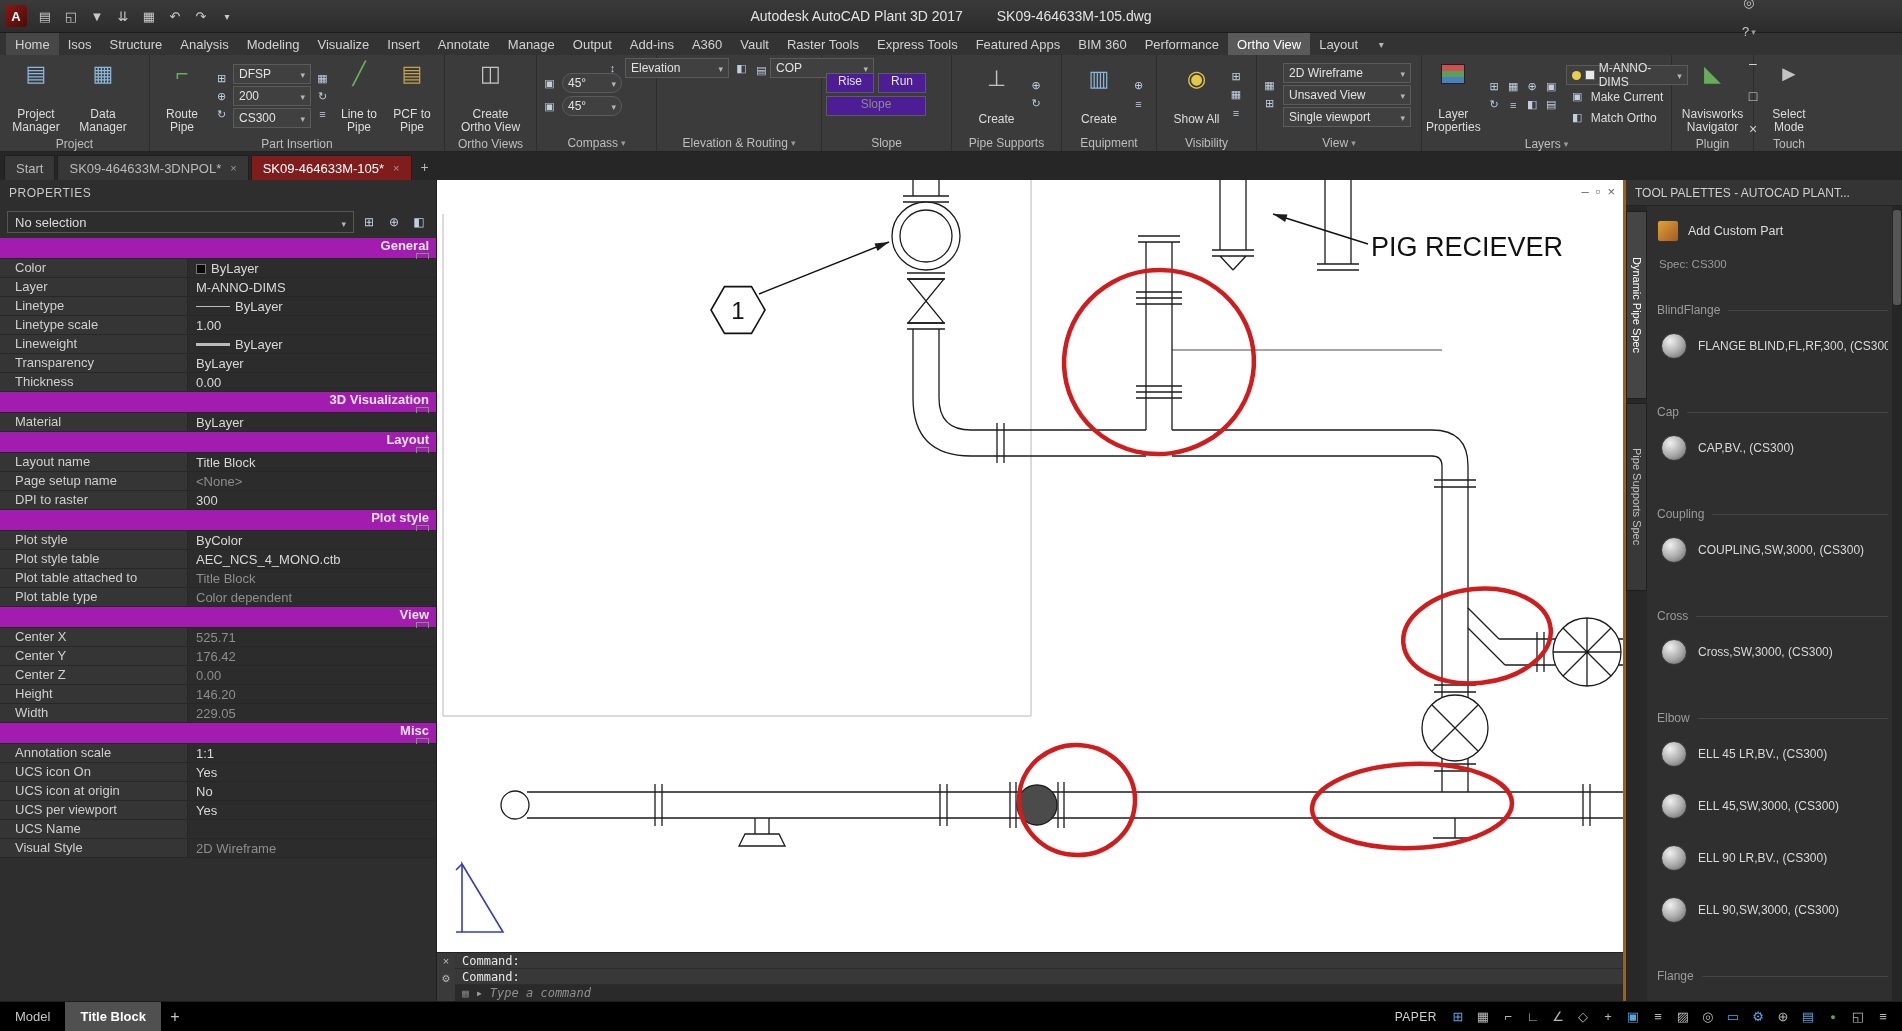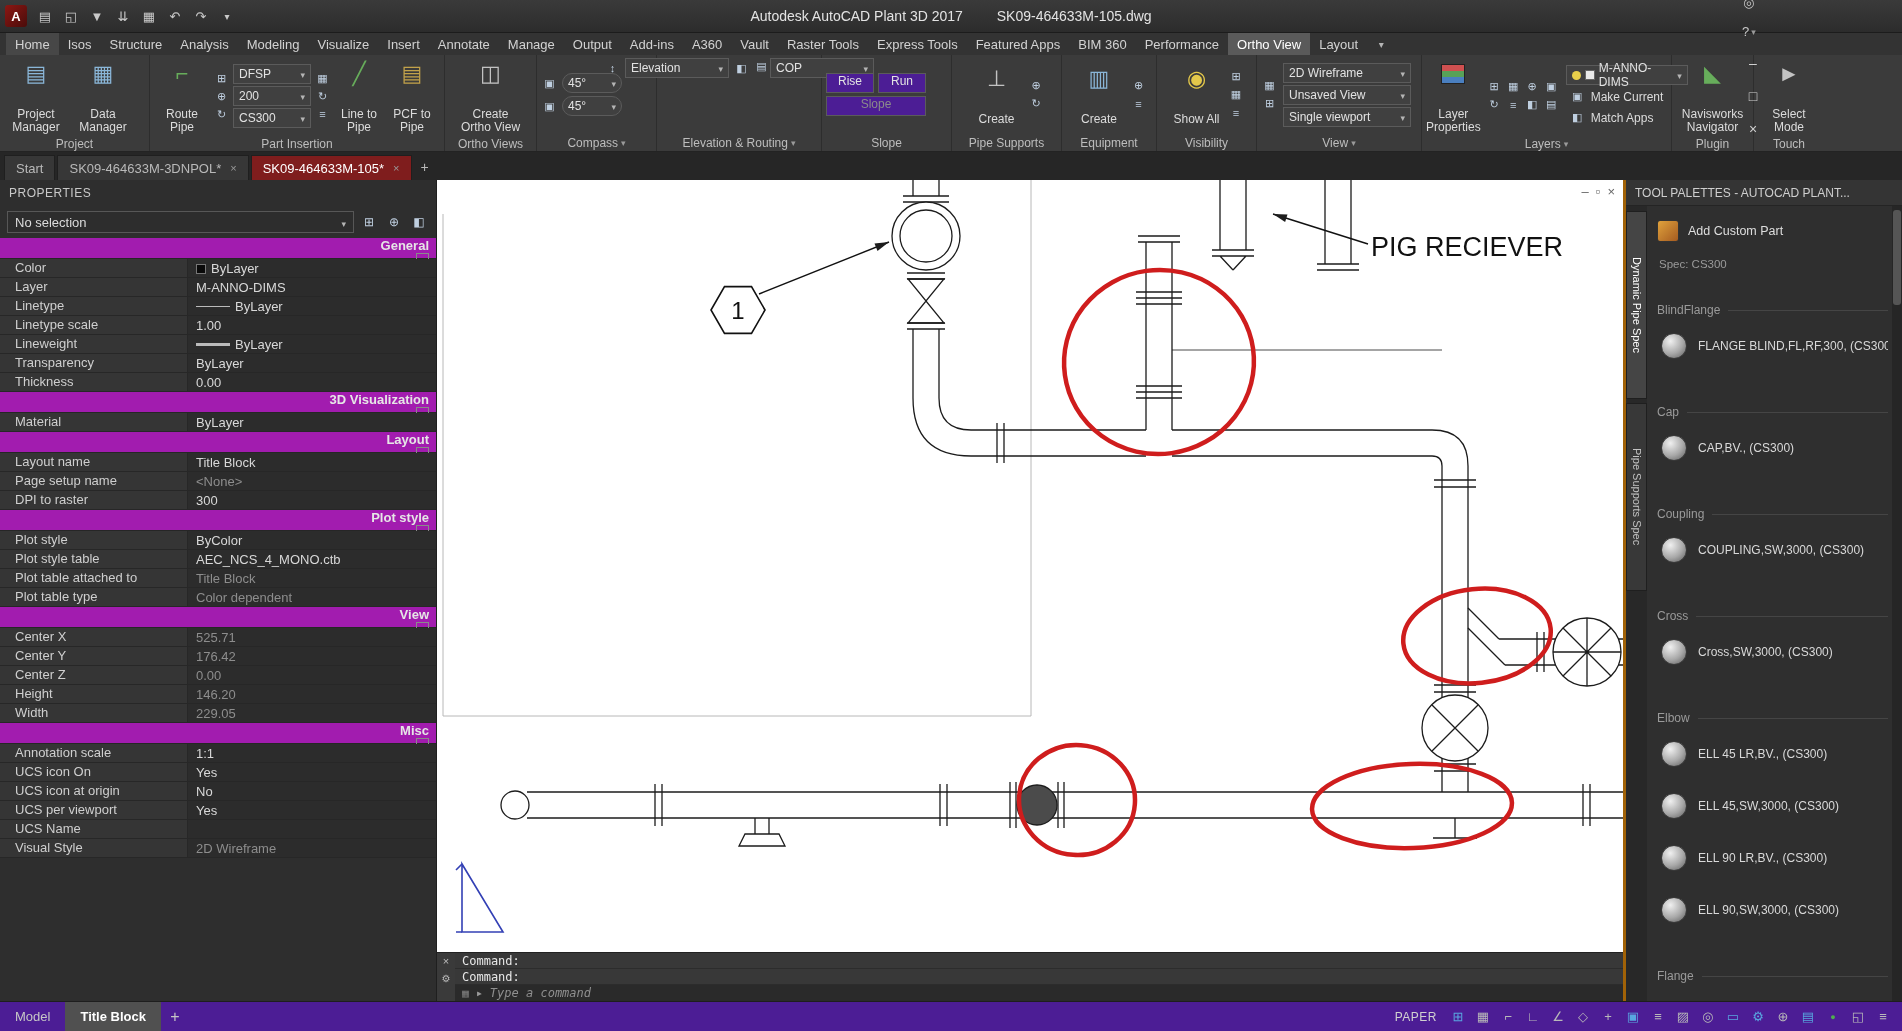--- a/index.html
+++ b/index.html
@@ -133,21 +133,21 @@
   .acicon { width:22px;height:22px;background:linear-gradient(135deg,#e0a23c,#a55b20);border:1px solid #333;border-radius:3px;flex:none; }
   .speclabel { font-size:11.5px;color:#9a9a9a;margin:10px 0 0 2px; }
   .tgroup { margin-top:30px; }
   .tgname { font-size:12px;color:#9a9a9a;display:flex;align-items:center;gap:8px;height:20px; }
   .tgname::after { content:"";flex:1;height:1px;background:#454545; }
   .titem { display:flex;align-items:center;gap:11px;height:52px;font-size:12px;color:#d9d9d9;padding-left:4px;white-space:nowrap;overflow:hidden; }
   .sphere { width:26px;height:26px;border-radius:50%;flex:none;border:1px solid #3a3a3a;
     background:radial-gradient(circle at 35% 30%,#f0f0f0,#a8a8a8 55%,#595959); }
 
   
-  .bottombar { height:30px;background:#4c1d95;display:flex;align-items:center;border-top:1px solid #1e1e1e; }
+  .bottombar { height:30px;background:#000000;display:flex;align-items:center;border-top:1px solid #1e1e1e; }
   .ltab { height:100%;padding:0 15px;display:flex;align-items:center;font-size:13px;color:#c6c6c6; }
   .ltab.active { background:#505050;color:#fff;font-weight:bold; }
   .ltab-add { width:28px;height:100%;display:flex;align-items:center;justify-content:center;color:#c6c6c6; }
   .statusright { margin-left:auto;display:flex;align-items:center;gap:3px;padding-right:8px; }
   .paper { font-size:12px;color:#d0d0d0;letter-spacing:.5px;margin-right:7px; }
   .sic { width:22px;height:20px;display:flex;align-items:center;justify-content:center;font-size:13px;color:#b9b9b9;border-radius:2px; }
   .sic.on { color:#58a6e0; } .sic.green { color:#4fae4f; }
   .s1::before{content:"⊞";} .s2::before{content:"▦";} .s3::before{content:"⌐";} .s4::before{content:"∟";}
   .s5::before{content:"∠";} .s6::before{content:"◇";} .s7::before{content:"+";} .s8::before{content:"▣";}
   .s9::before{content:"≡";} .s10::before{content:"▨";} .s11::before{content:"◎";} .s12::before{content:"▭";}
@@ -314,21 +314,21 @@
   <div class="panel" style="width:165px">
     <div class="pc" style="flex-direction:row;align-items:flex-start;justify-content:center;gap:3px">
       <div style="display:flex;gap:4px;align-items:center">
         <span class="mi gi"></span>
         <div class="rdd w104">
             <span>Elevation</span>
             <span class="arr"></span>
           </div>
         <span class="mi gh"></span>
       </div>
-      <div style="display:flex;align-items:flex-start">
+      <div style="display:flex;align-items:flex-end">
         <span class="mi gj"></span>
         <div class="rdd w104">
             <span>COP</span>
             <span class="arr"></span>
           </div>
       </div>
     </div>
     <div class="plabel menu">Elevation &amp; Routing</div>
   </div>
 
@@ -440,21 +440,21 @@
           <span class="chip"></span>
           <span style="overflow:hidden">M-ANNO-DIMS</span>
           <span class="arr"></span>
         </div>
         <div class="flatbtn">
           <span class="mi gf"></span>
           <span>Make Current</span>
         </div>
         <div class="flatbtn">
           <span class="mi gh"></span>
-          <span>Match Apps</span>
+          <span>Match Ortho</span>
         </div>
       </div>
     </div>
     <div class="plabel menu">Layers</div>
   </div>
 
   <div class="panel" style="width:82px">
     <div class="pc" style="justify-content:center">
       <div class="bigbtn">
         <span class="bi ic-nav"></span>

